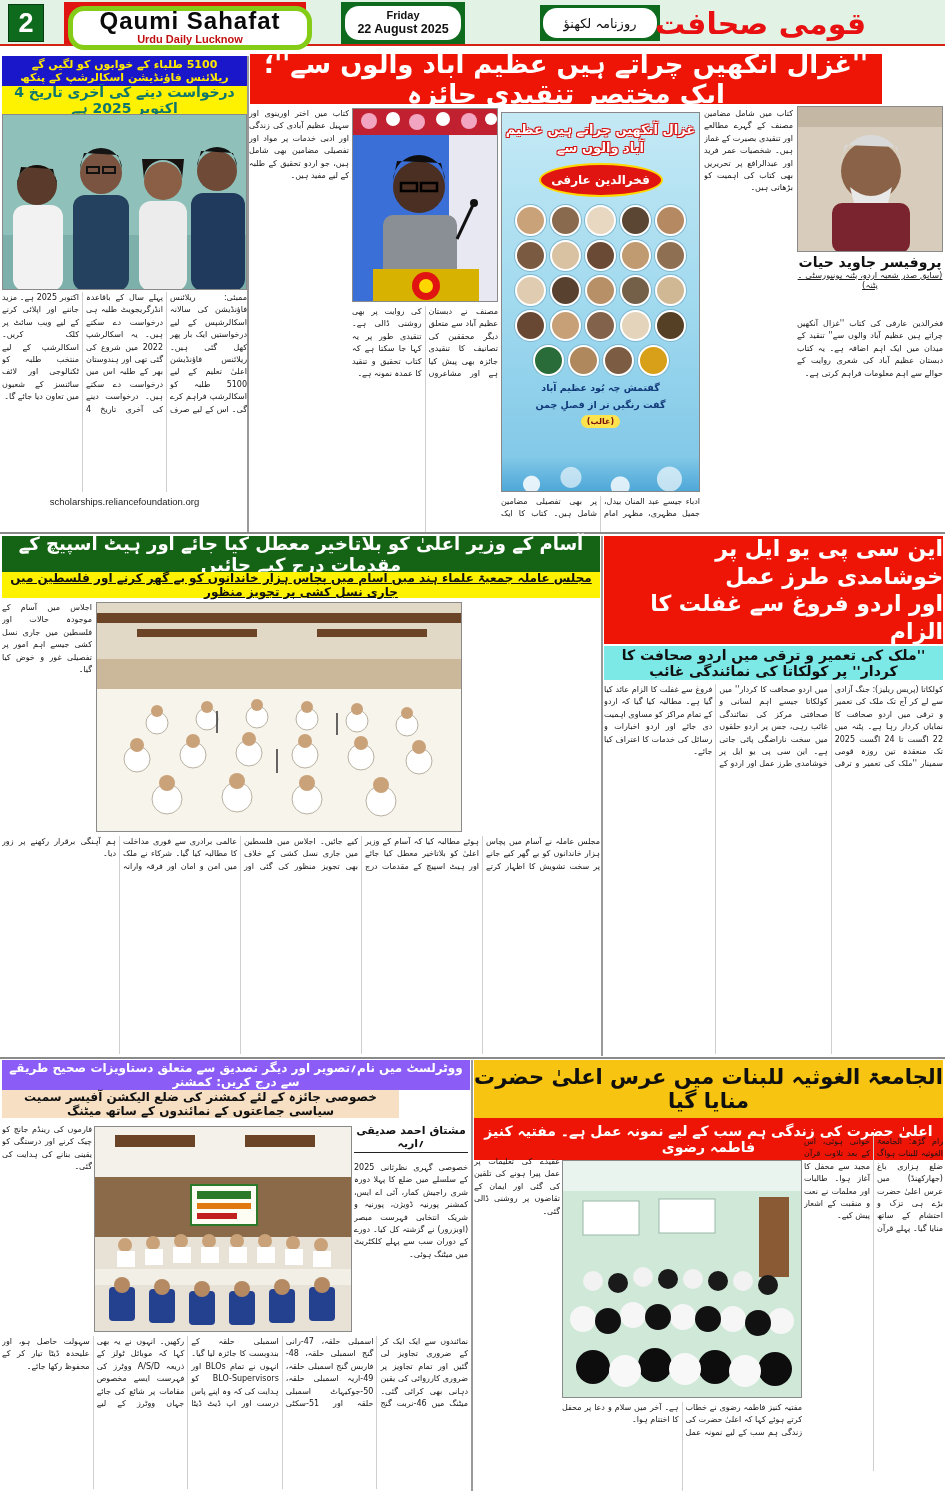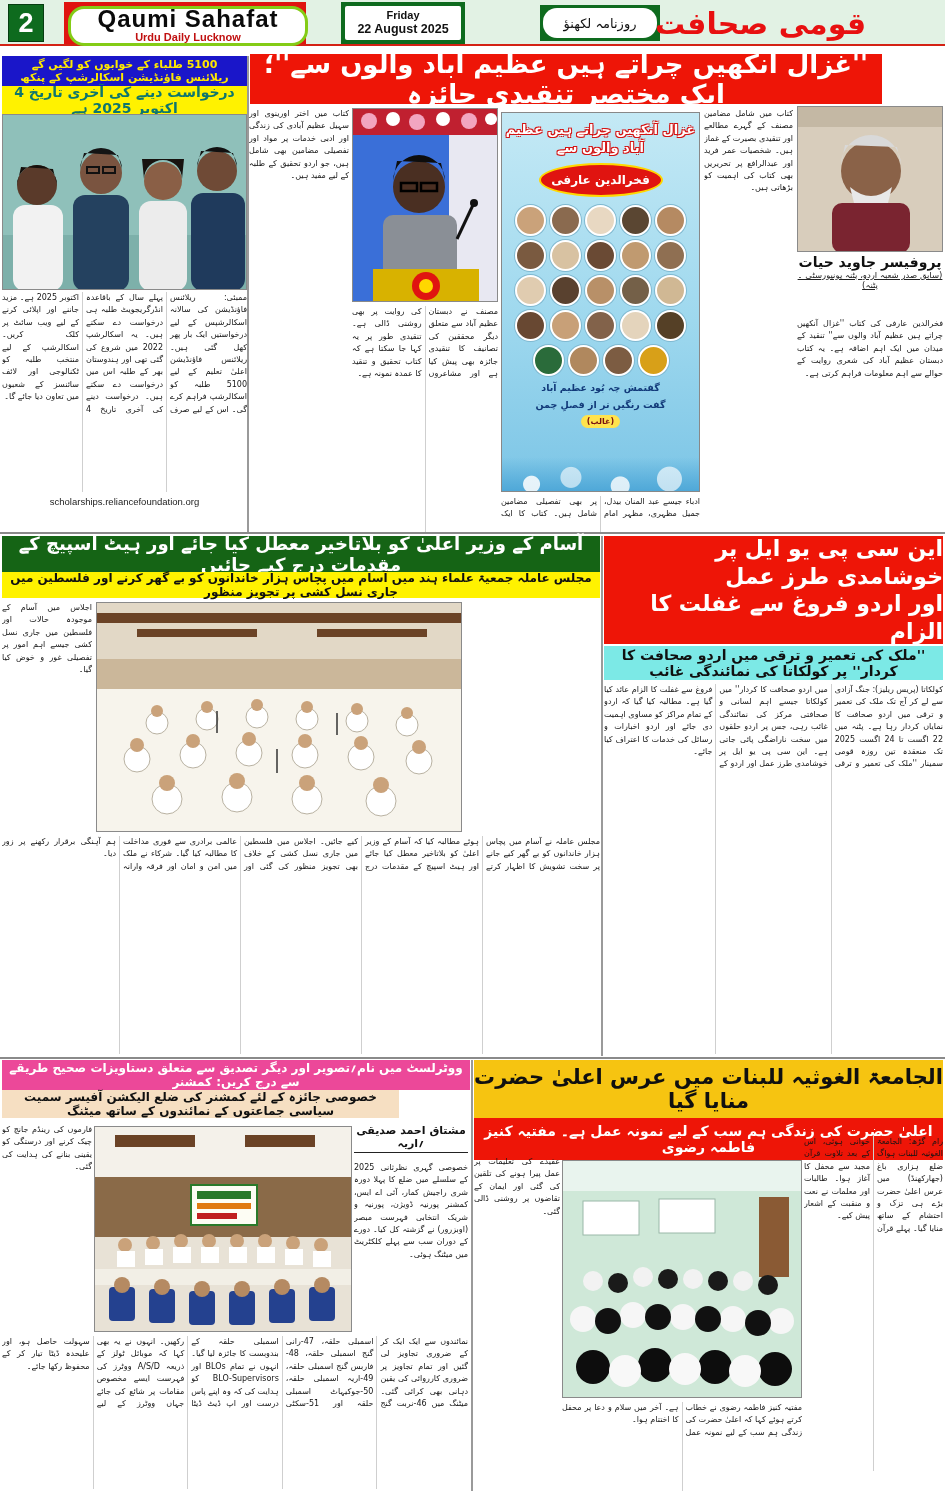--- a/index.html
+++ b/index.html
@@ -7,26 +7,26 @@
         font-family:"DejaVu Sans",sans-serif;}
   .abs{position:absolute;box-sizing:border-box;}
   .ur{direction:rtl;}
   .center{display:flex;align-items:center;justify-content:center;text-align:center;}
   .hl{font-weight:bold;line-height:1.25;}
   
   .header{left:0;top:0;width:945px;height:46px;background:#e2f2e4;border-bottom:2px solid #d42214;}
   .pgnum{left:8px;top:4px;width:36px;height:38px;background:#0e6b1e;border:1px solid #063d10;
          color:#fff;font-size:27px;font-weight:bold;font-family:"Liberation Sans",sans-serif;}
   .mast{left:64px;top:2px;width:242px;height:42px;background:#e01410;padding:4px;}
-  .mast-in{width:100%;height:100%;background:#fff;border:3px solid #84cc16;border-radius:16px;
+  .mast-in{width:100%;height:100%;background:#fff;border:5px solid #84cc16;border-radius:16px;
            display:flex;flex-direction:column;align-items:center;justify-content:center;}
   .mast-t{font-family:"Liberation Sans",sans-serif;font-weight:bold;font-size:24px;line-height:1;color:#0a0a0a;letter-spacing:1px;}
   .mast-s{font-family:"Liberation Sans",sans-serif;font-weight:bold;font-size:11px;color:#c01010;line-height:1.2;}
   .datebox{left:341px;top:2px;width:124px;height:42px;background:#0e6b1e;padding:4px;}
-  .datebox-in{width:100%;height:100%;background:#fff;border-radius:2px;display:flex;flex-direction:column;
+  .datebox-in{width:100%;height:100%;background:#fff;border-radius:14px;display:flex;flex-direction:column;
               align-items:center;justify-content:center;font-family:"Liberation Sans",sans-serif;font-weight:bold;color:#111;}
   .d1{font-size:11px;line-height:1.2;} .d2{font-size:12.5px;line-height:1.2;}
   .edbox{left:540px;top:5px;width:120px;height:36px;background:#0e6b1e;padding:3px;}
   .edbox-in{width:100%;height:100%;background:#fff;border-radius:14px;display:flex;align-items:center;justify-content:center;
             font-size:13px;color:#111;}
   .title-ur{right:10px;top:4px;width:280px;height:38px;color:#e81010;font-size:30px;font-weight:bold;
             display:flex;align-items:center;justify-content:flex-end;}
   
   .bar{display:flex;align-items:center;justify-content:center;text-align:center;font-weight:bold;}
   .body-text{font-size:8px;line-height:1.55;text-align:justify;color:#151515;overflow:hidden;}
@@ -196,21 +196,21 @@
   </div>
   <div class="abs" style="left:797px;top:254px;width:146px;height:62px;">
     <div class="cap-name ur">پروفیسر جاوید حیات</div>
     <div class="cap-sub ur">(سابق صدر شعبہ اردو، پٹنہ یونیورسٹی ۔ پٹنہ)</div>
   </div>
   <div class="abs body-text ur" style="left:797px;top:318px;width:146px;height:214px;">فخرالدین عارفی کی کتاب ''غزال آنکھیں چراتے ہیں عظیم آباد والوں سے'' تنقید کے میدان میں ایک اہم اضافہ ہے۔ یہ کتاب دبستان عظیم آباد کی شعری روایت کے حوالے سے اہم معلومات فراہم کرتی ہے۔</div>
 
   <div class="abs rule-h" style="left:0;top:532px;width:945px;"></div>
 
   <div class="abs bar ur" style="left:2px;top:536px;width:598px;height:36px;background:#156415;color:#ffffff;font-size:18px;">آسام کے وزیر اعلیٰ کو بلاتاخیر معطل کیا جائے اور ہیٹ اسپیچ کے مقدمات درج کیے جائیں</div>
-  <div class="abs bar ur" style="left:2px;top:572px;width:598px;height:26px;background:#fff200;color:#101010;font-size:12px;">مجلس عاملہ جمعیۃ علماء ہند میں آسام میں پچاس ہزار خاندانوں کو بے گھر کرنے اور فلسطین میں جاری نسل کشی پر تجویز منظور</div>
+  <div class="abs bar ur" style="left:2px;top:572px;width:598px;height:26px;background:#fff200;color:#101010;font-size:12px;text-decoration:underline;">مجلس عاملہ جمعیۃ علماء ہند میں آسام میں پچاس ہزار خاندانوں کو بے گھر کرنے اور فلسطین میں جاری نسل کشی پر تجویز منظور</div>
 
   <div class="abs body-text ur" style="left:2px;top:602px;width:90px;height:230px;">اجلاس میں آسام کے موجودہ حالات اور فلسطین میں جاری نسل کشی جیسے اہم امور پر تفصیلی غور و خوض کیا گیا۔</div>
 
   <div class="abs photo" style="left:96px;top:602px;width:366px;height:230px;">
     <svg width="366" height="230" viewBox="0 0 366 230">
       <rect width="366" height="230" fill="#efe9dc"></rect>
       <rect width="366" height="56" fill="#e2d8c6"></rect>
       <rect x="0" y="10" width="366" height="10" fill="#6b4326"></rect>
       <rect x="40" y="26" width="120" height="8" fill="#6b4326"></rect>
         <rect x="220" y="26" width="110" height="8" fill="#6b4326"></rect>
@@ -269,21 +269,21 @@
 
   <div class="abs" style="left:604px;top:536px;width:339px;height:108px;background:#ee1507;color:#fff;display:flex;flex-direction:column;align-items:center;justify-content:center;">
     <div class="ur hl" style="font-size:22px;">این سی پی یو ایل پر خوشامدی طرز عمل</div>
     <div class="ur hl" style="font-size:22px;">اور اردو فروغ سے غفلت کا الزام</div>
   </div>
   <div class="abs bar ur" style="left:604px;top:646px;width:339px;height:34px;background:#7ce9e6;color:#101010;font-size:14px;">''ملک کی تعمیر و ترقی میں اردو صحافت کا کردار'' پر کولکاتا کی نمائندگی غائب</div>
   <div class="abs body-text ur cols-3" style="left:604px;top:684px;width:339px;height:370px;">کولکاتا (پریس ریلیز): جنگ آزادی سے لے کر آج تک ملک کی تعمیر و ترقی میں اردو صحافت کا نمایاں کردار رہا ہے۔ پٹنہ میں 22 اگست تا 24 اگست 2025 تک منعقدہ تین روزہ قومی سمینار ''ملک کی تعمیر و ترقی میں اردو صحافت کا کردار'' میں کولکاتا جیسے اہم لسانی و صحافتی مرکز کی نمائندگی غائب رہی، جس پر اردو حلقوں میں سخت ناراضگی پائی جاتی ہے۔ این سی پی یو ایل پر خوشامدی طرز عمل اور اردو کے فروغ سے غفلت کا الزام عائد کیا گیا ہے۔ مطالبہ کیا گیا کہ اردو کے تمام مراکز کو مساوی اہمیت دی جائے اور اردو اخبارات و رسائل کی خدمات کا اعتراف کیا جائے۔</div>
 
   <div class="abs rule-h" style="left:0;top:1057px;width:945px;"></div>
 
-  <div class="abs bar ur" style="left:2px;top:1060px;width:468px;height:30px;background:#ec4899;color:#ffffff;font-size:12px;">ووٹرلسٹ میں نام؍تصویر اور دیگر تصدیق سے متعلق دستاویزات صحیح طریقے سے درج کریں: کمشنر</div>
+  <div class="abs bar ur" style="left:2px;top:1060px;width:468px;height:30px;background:#8b5cf6;color:#ffffff;font-size:12px;">ووٹرلسٹ میں نام؍تصویر اور دیگر تصدیق سے متعلق دستاویزات صحیح طریقے سے درج کریں: کمشنر</div>
   <div class="abs bar ur" style="left:2px;top:1090px;width:397px;height:28px;background:#f6dfc2;color:#101010;font-size:12px;">خصوصی جائزہ کے لئے کمشنر کی ضلع الیکشن آفیسر سمیت سیاسی جماعتوں کے نمائندوں کے ساتھ میٹنگ</div>
 
   <div class="abs body-text ur" style="left:2px;top:1124px;width:90px;height:208px;">فارموں کی رینڈم جانچ کو چیک کرنے اور درستگی کو یقینی بنانے کی ہدایت کی گئی۔</div>
 
   <div class="abs photo" style="left:94px;top:1126px;width:258px;height:206px;">
     <svg width="258" height="206" viewBox="0 0 258 206">
       <rect width="258" height="206" fill="#e8e2d6"></rect>
       <rect width="258" height="50" fill="#f4f1ea"></rect>
       <rect x="20" y="8" width="80" height="12" fill="#6b4326"></rect>
         <rect x="150" y="8" width="70" height="12" fill="#6b4326"></rect>

